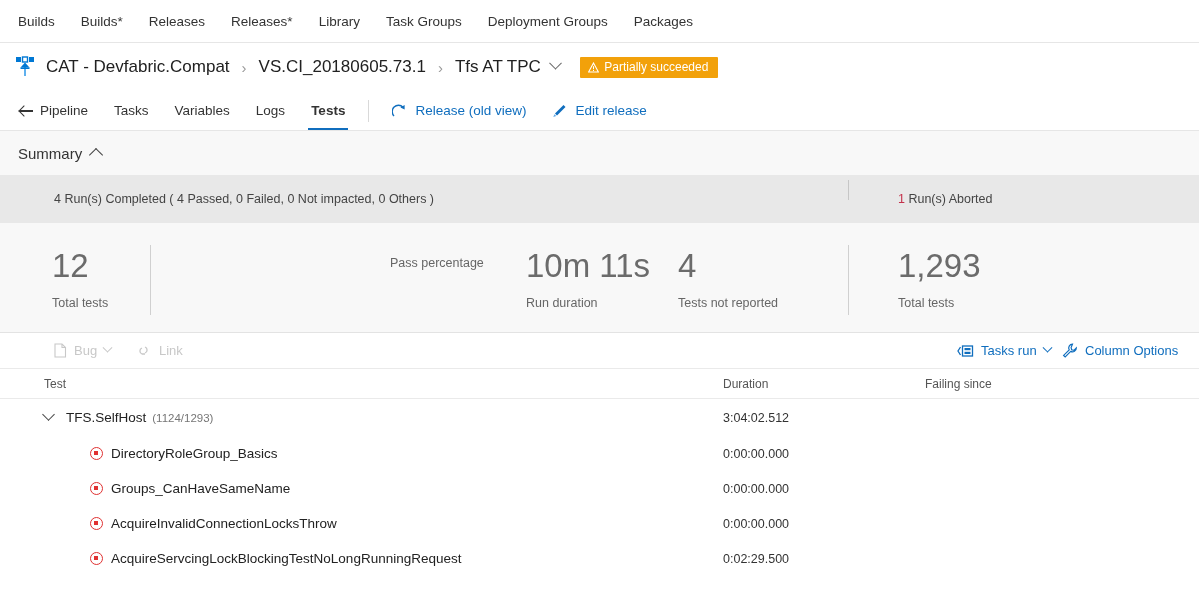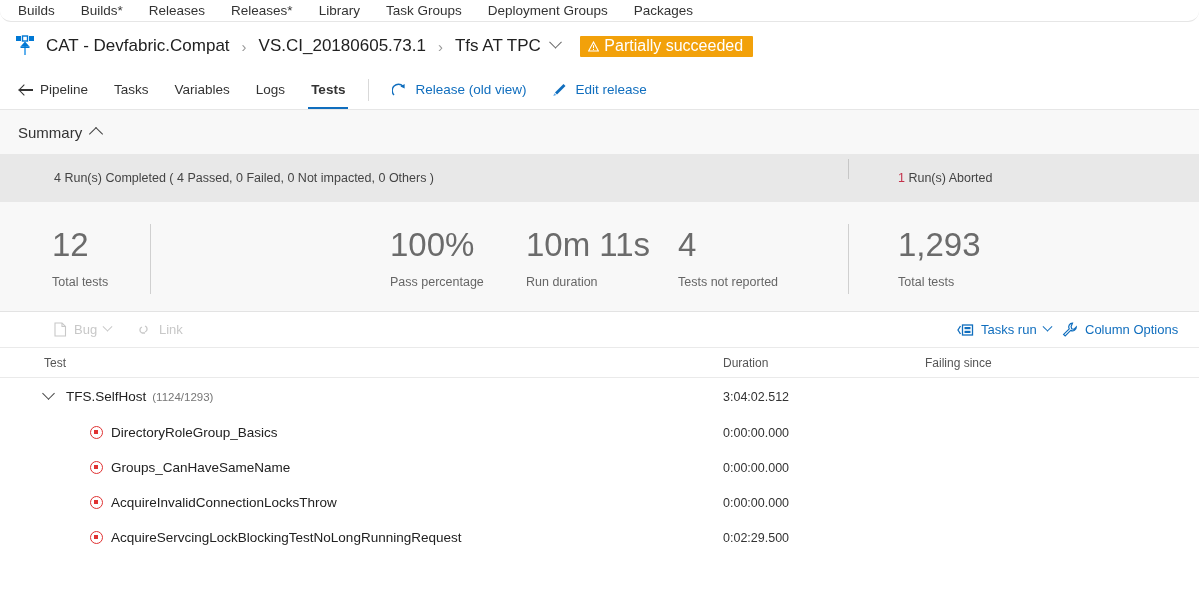--- a/index.html
+++ b/index.html
@@ -7,28 +7,27 @@
     width: 1199px; height: 608px;
     background: #ffffff;
     font-family: "Liberation Sans", sans-serif;
     color: #333333;
     overflow: hidden;
   }
   .page { position: relative; width: 1199px; height: 608px; }
 
   
   .topnav {
-    height: 22px;
+    height: 43px;
     display: flex;
     align-items: center;
     padding-left: 18px;
     gap: 26px;
     border-bottom: 1px solid #e6e6e6;
     background: #ffffff;
-    border-radius: 17px;
   }
   .topnav a {
     font-size: 13.5px;
     color: #333333;
     text-decoration: none;
     white-space: nowrap;
   }
 
   
   .crumbbar {
@@ -57,21 +56,21 @@
   }
   .badge {
     display: inline-flex;
     align-items: center;
     gap: 5px;
     background: #f2a10a;
     color: #ffffff;
     border-radius: 1px;
     height: 21px;
     padding: 0 10px 0 8px;
-    font-size: 16px;
+    font-size: 12px;
     white-space: nowrap;
   }
 
   
   .tabbar {
     height: 40px;
     display: flex;
     align-items: center;
     padding-left: 16px;
     gap: 0;
@@ -414,21 +413,20 @@
         <span class="nm">Failed</span>
       </div>
       <div class="row">
         <span class="num">0</span>
         <span class="dot" style="background:#bebebe"></span>
         <span class="nm">Others</span>
       </div>
     </div>
 
     <div class="metric" style="left:390px;">
-      <div class="big">100%</div>
       <div class="lbl">Pass percentage</div>
     </div>
 
     <div class="metric" style="left:526px;">
       <div class="big">10m 11s</div>
       <div class="lbl">Run duration</div>
     </div>
 
     <div class="metric" style="left:678px;">
       <div class="big">4</div>

